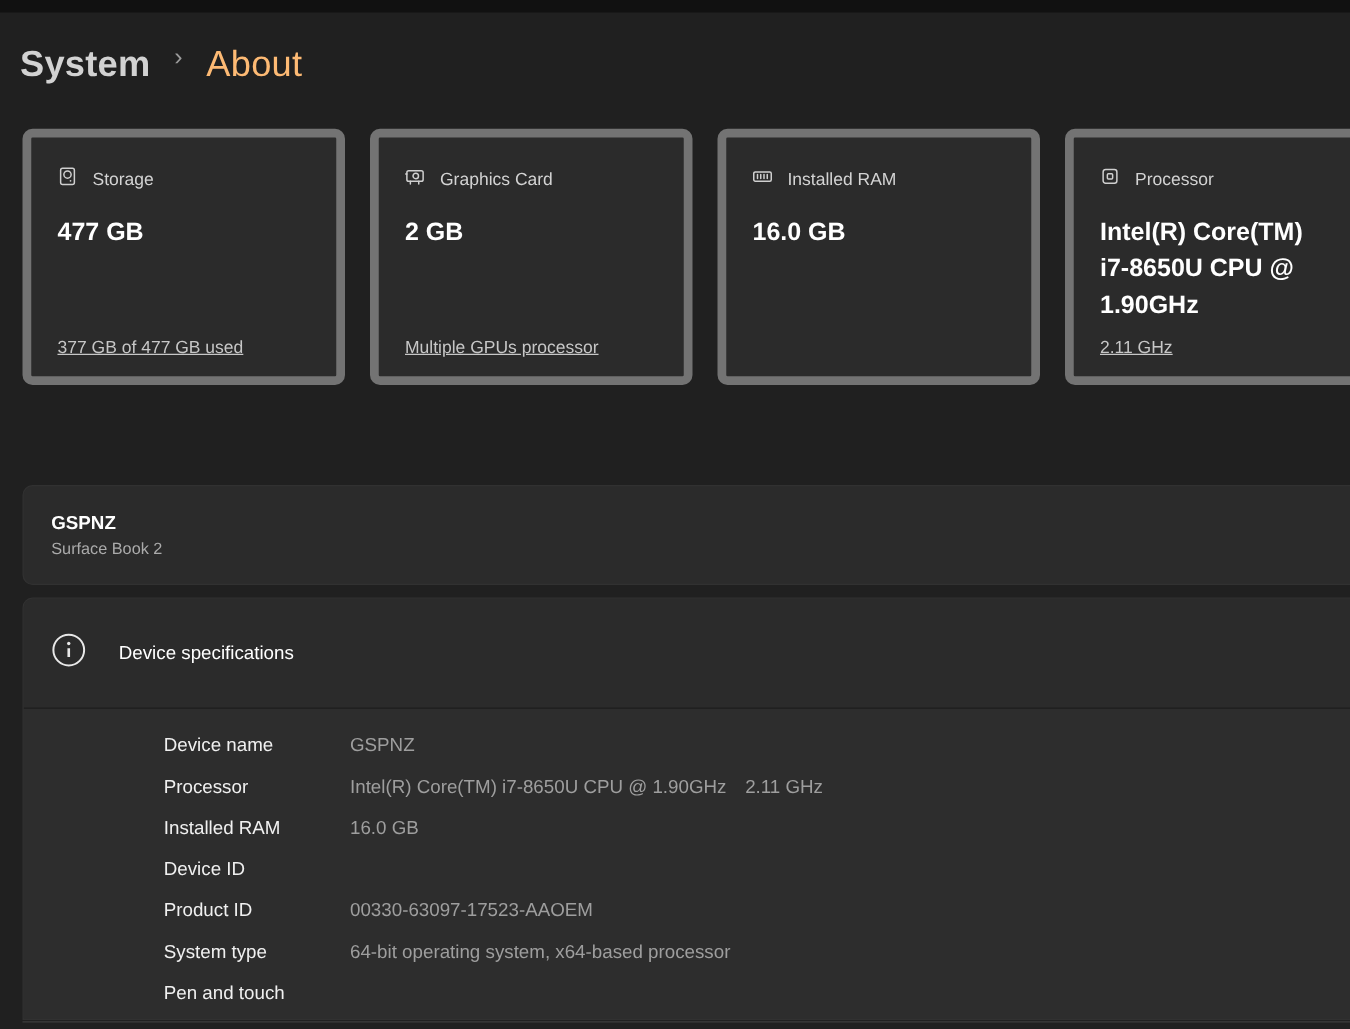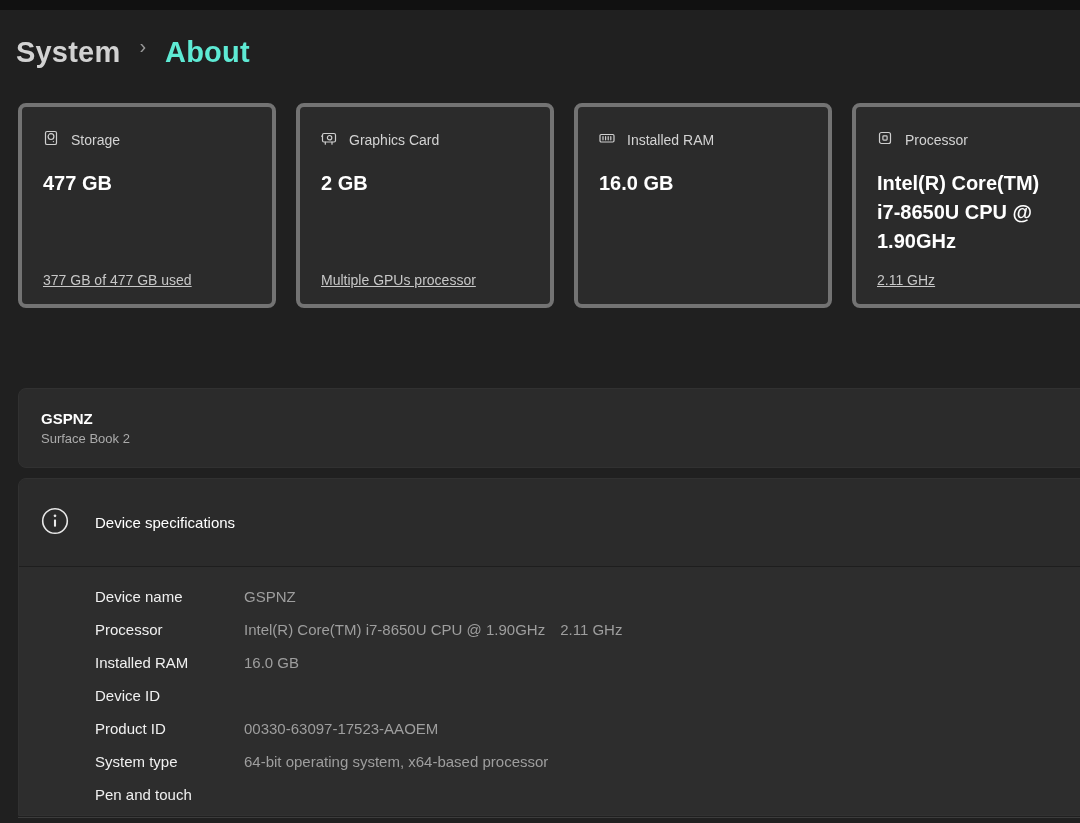--- a/index.html
+++ b/index.html
@@ -8,27 +8,27 @@
     background:#202020;
     font-family:"Liberation Sans", sans-serif;
     -webkit-font-smoothing:antialiased;
   }
   .top-edge{position:absolute;top:0;left:0;width:1080px;height:10px;background:#111111;}
 
   
   .header{position:absolute;top:36px;left:16px;display:flex;}
   .crumb-root{font-size:29px;font-weight:600;color:#d2d2d2;letter-spacing:.2px;}
   .crumb-sep{font-size:20px;color:#9a9a9a;margin:0 19px;transform:translateY(-1px);}
-  .crumb-current{font-size:29px;font-weight:700;color:#5eead4;letter-spacing:.2px;}
+  .crumb-current{font-size:29px;font-weight:400;color:#fdba74;letter-spacing:.2px;}
 
   
   .cards{position:absolute;top:103px;left:18px;display:flex;gap:20px;}
   .card{
     width:258px;height:205px;box-sizing:border-box;flex:0 0 auto;
-    background:#2b2b2b;border:4px solid #737373;border-radius:8px;
+    background:#2b2b2b;border:7px solid #737373;border-radius:8px;
     padding:23px 39px 16px 21px;position:relative;
   }
   .card-head{display:flex;align-items:center;gap:12px;color:#d3d3d3;font-size:14px;}
   .card-head svg{flex:0 0 auto;}
   .card-value{margin-top:20px;color:#ffffff;font-size:20px;font-weight:700;line-height:29px;}
   .card-footer{position:absolute;left:21px;bottom:16px;color:#c7c7c7;font-size:14px;white-space:nowrap;text-decoration:underline;}
   .icon16{stroke:#cfcfcf;fill:none;stroke-width:1.2;stroke-linecap:round;stroke-linejoin:round;}
 
   
   .banner{
@@ -45,21 +45,21 @@
     background:#2d2d2d;border:1px solid #313131;border-radius:8px 8px 0 0;box-sizing:border-box;overflow:hidden;
   }
   .specs-header{
     height:88px;background:#2b2b2b;border-bottom:1px solid #1e1e1e;
     display:flex;align-items:center;padding-left:22px;gap:26px;box-sizing:border-box;cursor:pointer;
   }
   .specs-title{color:#ffffff;font-size:15px;}
   .info-svg{stroke:#e8e8e8;fill:none;}
   .specs-body{padding:13px 0 0 76px;}
   .spec-row{display:flex;align-items:center;height:33px;font-size:15px;}
-  .spec-label{width:149px;color:#f0f0f0;flex:0 0 auto;}
+  .spec-label{width:149px;color:#f0f0f0;flex:0 0 auto;margin-left:36px;}
   .spec-value{color:#9e9e9e;}
   .spec-value2{color:#9e9e9e;margin-left:15px;}
   .spec-value2:empty{display:none;}
 
   .bottom-line{position:absolute;top:817px;left:18px;right:0;height:1px;background:#3c3c3c;}
 </style>
 </head>
 <body>
 
 <div class="top-edge"></div>

